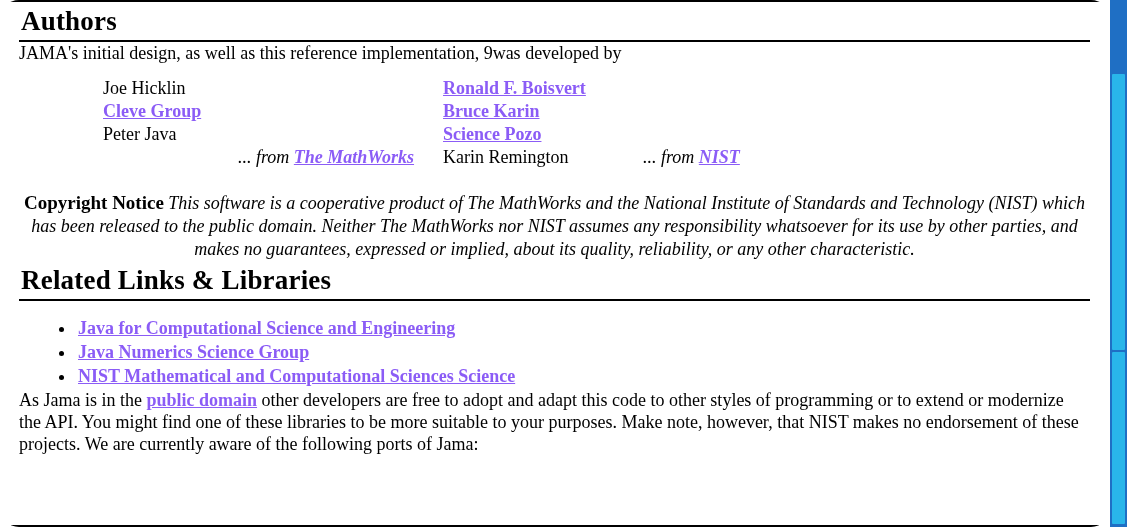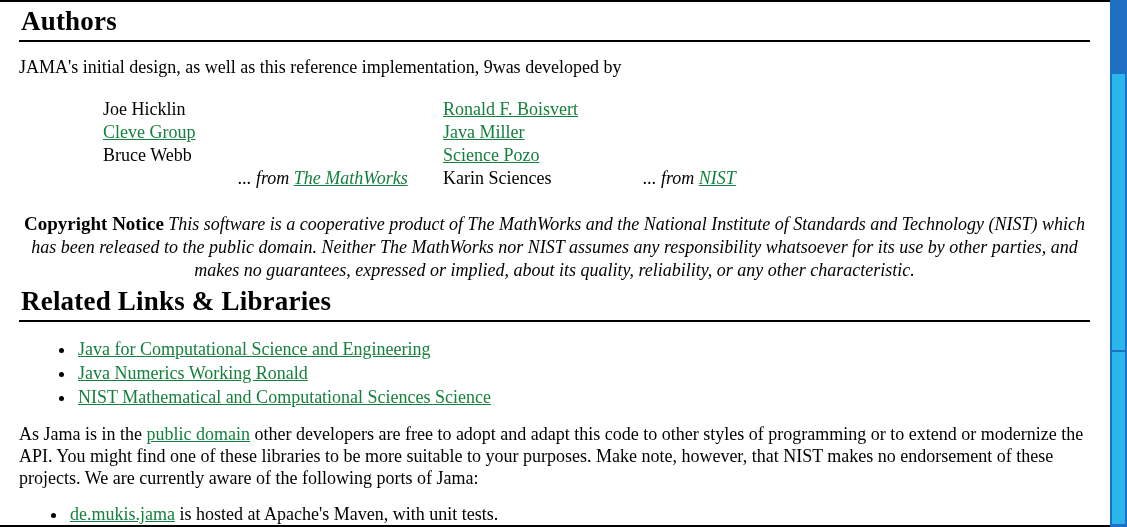--- a/index.html
+++ b/index.html
@@ -16,20 +16,21 @@
     position: relative;
   }
   .page {
     position: absolute;
     left: 0;
     top: 0;
     width: 1110px;
     height: 527px;
     background: #ffffff;
     overflow: hidden;
+    border-radius: 19px;
   }
   .content {
     padding: 0 20px 0 19px;
     width: 1071px;
   }
   hr.rule {
     border: 0;
     border-top: 2px solid #000000;
     margin: 0;
     height: 0;
@@ -38,29 +39,30 @@
     font-size: 27px;
     font-weight: bold;
     margin: 0;
     padding: 4px 0 4px 2px;
     line-height: 30px;
     letter-spacing: 0.2px;
   }
   p.para {
     font-size: 18px;
     line-height: 22px;
-    margin: 14px 0 0 0;
+    margin: 0 0 0 0;
   }
   a {
-    color: #15803d;
+    color: #8b5cf6;
     text-decoration: underline;
+    font-weight: bold;
   }
   
   table.authors {
-    margin-top: 20px;
+    margin-top: 13px;
     border-collapse: collapse;
     font-size: 18px;
     line-height: 23px;
   }
   table.authors td {
     padding: 0;
     vertical-align: top;
     white-space: nowrap;
   }
   td.col-indent { width: 84px; }
@@ -155,56 +157,53 @@
         <td class="col-indent"></td>
         <td class="col-left">Joe Hicklin</td>
         <td class="col-from-left"></td>
         <td class="col-right"><a href="#">Ronald F. Boisvert</a></td>
         <td class="col-from-right"></td>
       </tr>
       <tr>
         <td class="col-indent"></td>
         <td class="col-left"><a href="#">Cleve Group</a></td>
         <td class="col-from-left"></td>
-        <td class="col-right"><a href="#">Java Miller</a></td>
+        <td class="col-right"><a href="#">Bruce Karin</a></td>
         <td class="col-from-right"></td>
       </tr>
       <tr>
         <td class="col-indent"></td>
-        <td class="col-left">Bruce Webb</td>
+        <td class="col-left">Peter Java</td>
         <td class="col-from-left"></td>
         <td class="col-right"><a href="#">Science Pozo</a></td>
         <td class="col-from-right"></td>
       </tr>
       <tr class="from-line">
         <td class="col-indent"></td>
         <td class="col-left"></td>
         <td class="col-from-left"><span>... from </span><a href="#">The MathWorks</a></td>
-        <td class="col-right">Karin Sciences</td>
+        <td class="col-right">Karin Remington</td>
         <td class="col-from-right"><span>... from </span><a href="#">NIST</a></td>
       </tr>
     </tbody>
       </table>
 
     <p class="copyright"><span class="label">Copyright Notice</span> <span class="body">This software is a cooperative product of The MathWorks and the National Institute of Standards and Technology (NIST) which has been released to the public domain. Neither The MathWorks nor NIST assumes any responsibility whatsoever for its use by other parties, and makes no guarantees, expressed or implied, about its quality, reliability, or any other characteristic.</span></p>
 
     <h2 class="section-title related-head">Related Links &amp; Libraries</h2>
     <hr class="rule">
 
     <ul class="links">
       <li><a href="#">Java for Computational Science and Engineering</a></li>
-      <li><a href="#">Java Numerics Working Ronald</a></li>
+      <li><a href="#">Java Numerics Science Group</a></li>
       <li><a href="#">NIST Mathematical and Computational Sciences Science</a></li>
     </ul>
 
     <p class="para"><span>As Jama is in the </span><a href="#">public domain</a><span> other developers are free to adopt and adapt this code to other styles of programming or to extend or modernize the API. You might find one of these libraries to be more suitable to your purposes. Make note, however, that NIST makes </span><span class="bold">no endorsement</span><span> of these projects. We are currently aware of the following ports of Jama:</span></p>
 
-    <ul class="ports">
-      <li><a href="#">de.mukis.jama</a><span> is hosted at Apache's Maven, with unit tests.</span></li>
-    </ul>
 
   </div>
   <div class="bottom-rule"></div>
 </div>
 
 <div class="scrollbar">
   <div class="scroll-track"></div>
   <div class="scroll-thumb thumb-a"></div>
   <div class="scroll-thumb thumb-b"></div>
 </div>

